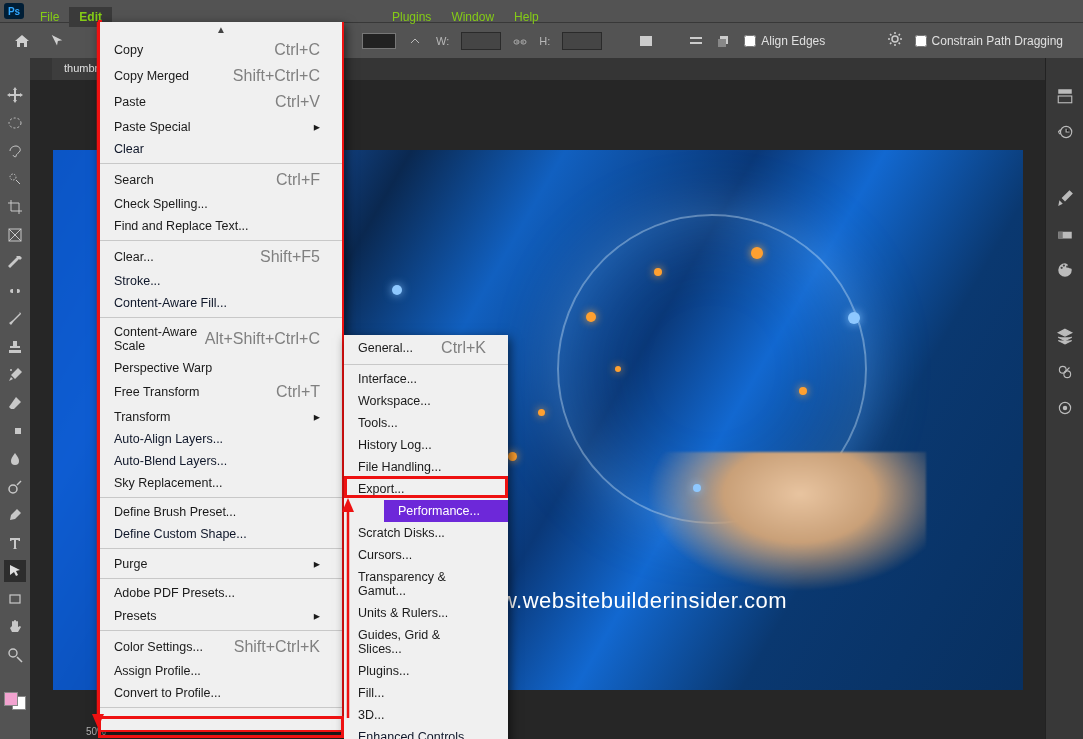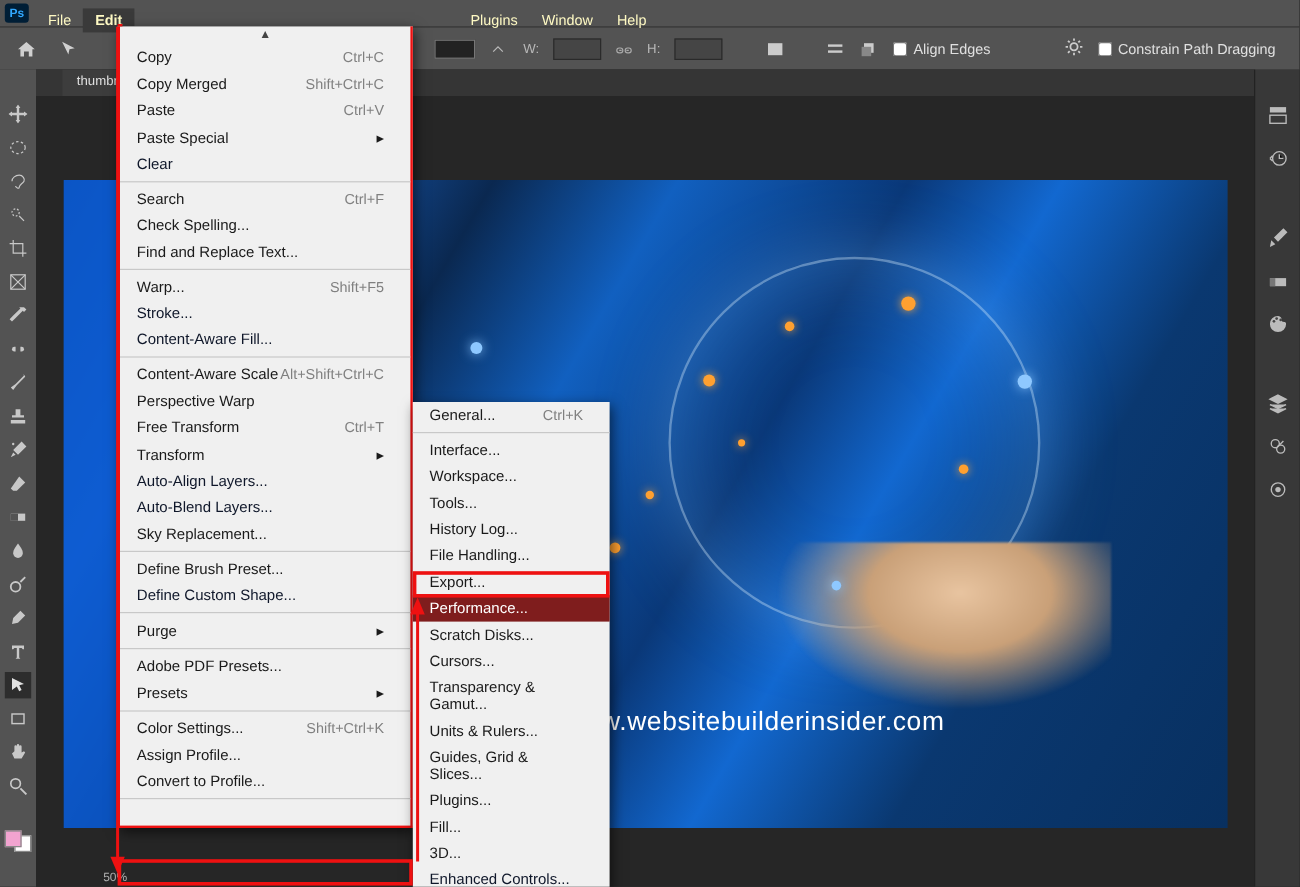--- a/index.html
+++ b/index.html
@@ -1,20 +1,20 @@
 <!DOCTYPE html>
 <html><head>
 <meta charset="utf-8">
 <style>
 * { margin: 0; padding: 0; box-sizing: border-box; font-family: "Segoe UI", Arial, sans-serif; }
 body { background: #323232; width: 1083px; height: 739px; overflow: hidden; color: #e0e0e0; font-size: 12px; position: relative; }
 
 .menubar { background: #535353; height: 22px; display: flex; align-items: center; padding-left: 4px; }
 .menubar .ps-logo { width: 20px; height: 16px; background: #001e36; color: #31a8ff; font-weight: bold; font-size: 10px; display: flex; align-items: center; justify-content: center; border-radius: 3px; margin-right: 6px; }
-.menubar .menu-item { padding: 3px 10px; color: #fef9c3; cursor: pointer; margin-top: 12px; }
+.menubar .menu-item { padding: 3px 10px; color: #84cc16; cursor: pointer; margin-top: 12px; }
 .menubar .menu-item.active { background: #3a3a3a; font-weight: bold; }
 
 .options-bar { background: #535353; height: 36px; display: flex; align-items: center; padding-left: 10px; gap: 12px; border-top: 1px solid #383838; }
 .opt-home { width: 24px; height: 22px; display:flex; align-items:center; justify-content:center; }
 .opt-cursor { width: 22px; height: 22px; display:flex; align-items:center; justify-content:center; }
 .opt-label { color: #b8b8b8; font-size: 11px; }
 .opt-input { background: #454545; border: 1px solid #2a2a2a; width: 40px; height: 18px; color: #e0e0e0; font-size: 11px; padding: 0 3px; }
 .opt-checkbox { display: flex; align-items: center; gap: 5px; }
 .opt-checkbox input { width: 12px; height: 12px; }
 
@@ -43,22 +43,22 @@
 
 .right-panels { width: 38px; background: #383838; display: flex; flex-direction: column; align-items: center; gap: 12px; padding-top: 26px; border-left: 1px solid #222; }
 .rp-icon { width: 24px; height: 24px; display:flex; align-items:center; justify-content:center; }
 
 
 .dropdown { position: absolute; background: #f0f0f0; color: #1a1a1a; box-shadow: 2px 3px 10px rgba(0,0,0,0.6); z-index: 100; }
 .edit-menu { left: 98px; top: 22px; width: 246px; border: 2px solid #e11; border-top: none; }
 .edit-menu::before { content:""; position:absolute; left:-2px; top:-2px; width:4px; height:2px; background:#e11; }
 .dd-item { padding: 4px 22px 4px 14px; display: flex; justify-content: space-between; align-items: center; font-size: 12.5px; cursor: pointer; min-height: 19px; }
 .dd-item.disabled { color: #0f172a; }
-.dd-item.highlighted { background: #7f1d1d; color: #fff; }
-.dd-item .shortcut { color: #808080; font-size: 12px; }
+.dd-item.highlighted { background: #6d28d9; color: #fff; margin-left: 40px; }
+.dd-item .shortcut { color: #808080; font-size: 16px; }
 .dd-sep { height: 1px; background: #c8c8c8; margin: 3px 0; }
 .dd-item .arrow { margin-left: auto; }
 .scroll-arrow { text-align: center; padding: 2px 0; font-size: 10px; color: #444; }
 
 .pref-menu { left: 344px; top: 335px; width: 164px; }
 .pref-box-border { position:absolute; border: 3px solid #e11; z-index:150; pointer-events:none; }
 
 .chainlink { width:14px; height:10px; }
 .opt-ic { width:16px; height:14px; display:flex; align-items:center; justify-content:center; }
 .opt-rect { width: 34px; height: 16px; border:1px solid #777; display:inline-block; background:#222; }
@@ -370,21 +370,21 @@
       <span class="shortcut">Ctrl+F</span>
     </div>
     <div class="dd-item">
       <span>Check Spelling...</span>
     </div>
     <div class="dd-item">
       <span>Find and Replace Text...</span>
     </div>
     <div class="dd-sep"></div>
     <div class="dd-item">
-      <span>Warp...</span>
+      <span>Clear...</span>
       <span class="shortcut">Shift+F5</span>
     </div>
     <div class="dd-item disabled">
       <span>Stroke...</span>
     </div>
     <div class="dd-item disabled">
       <span>Content-Aware Fill...</span>
     </div>
     <div class="dd-sep"></div>
     <div class="dd-item">

